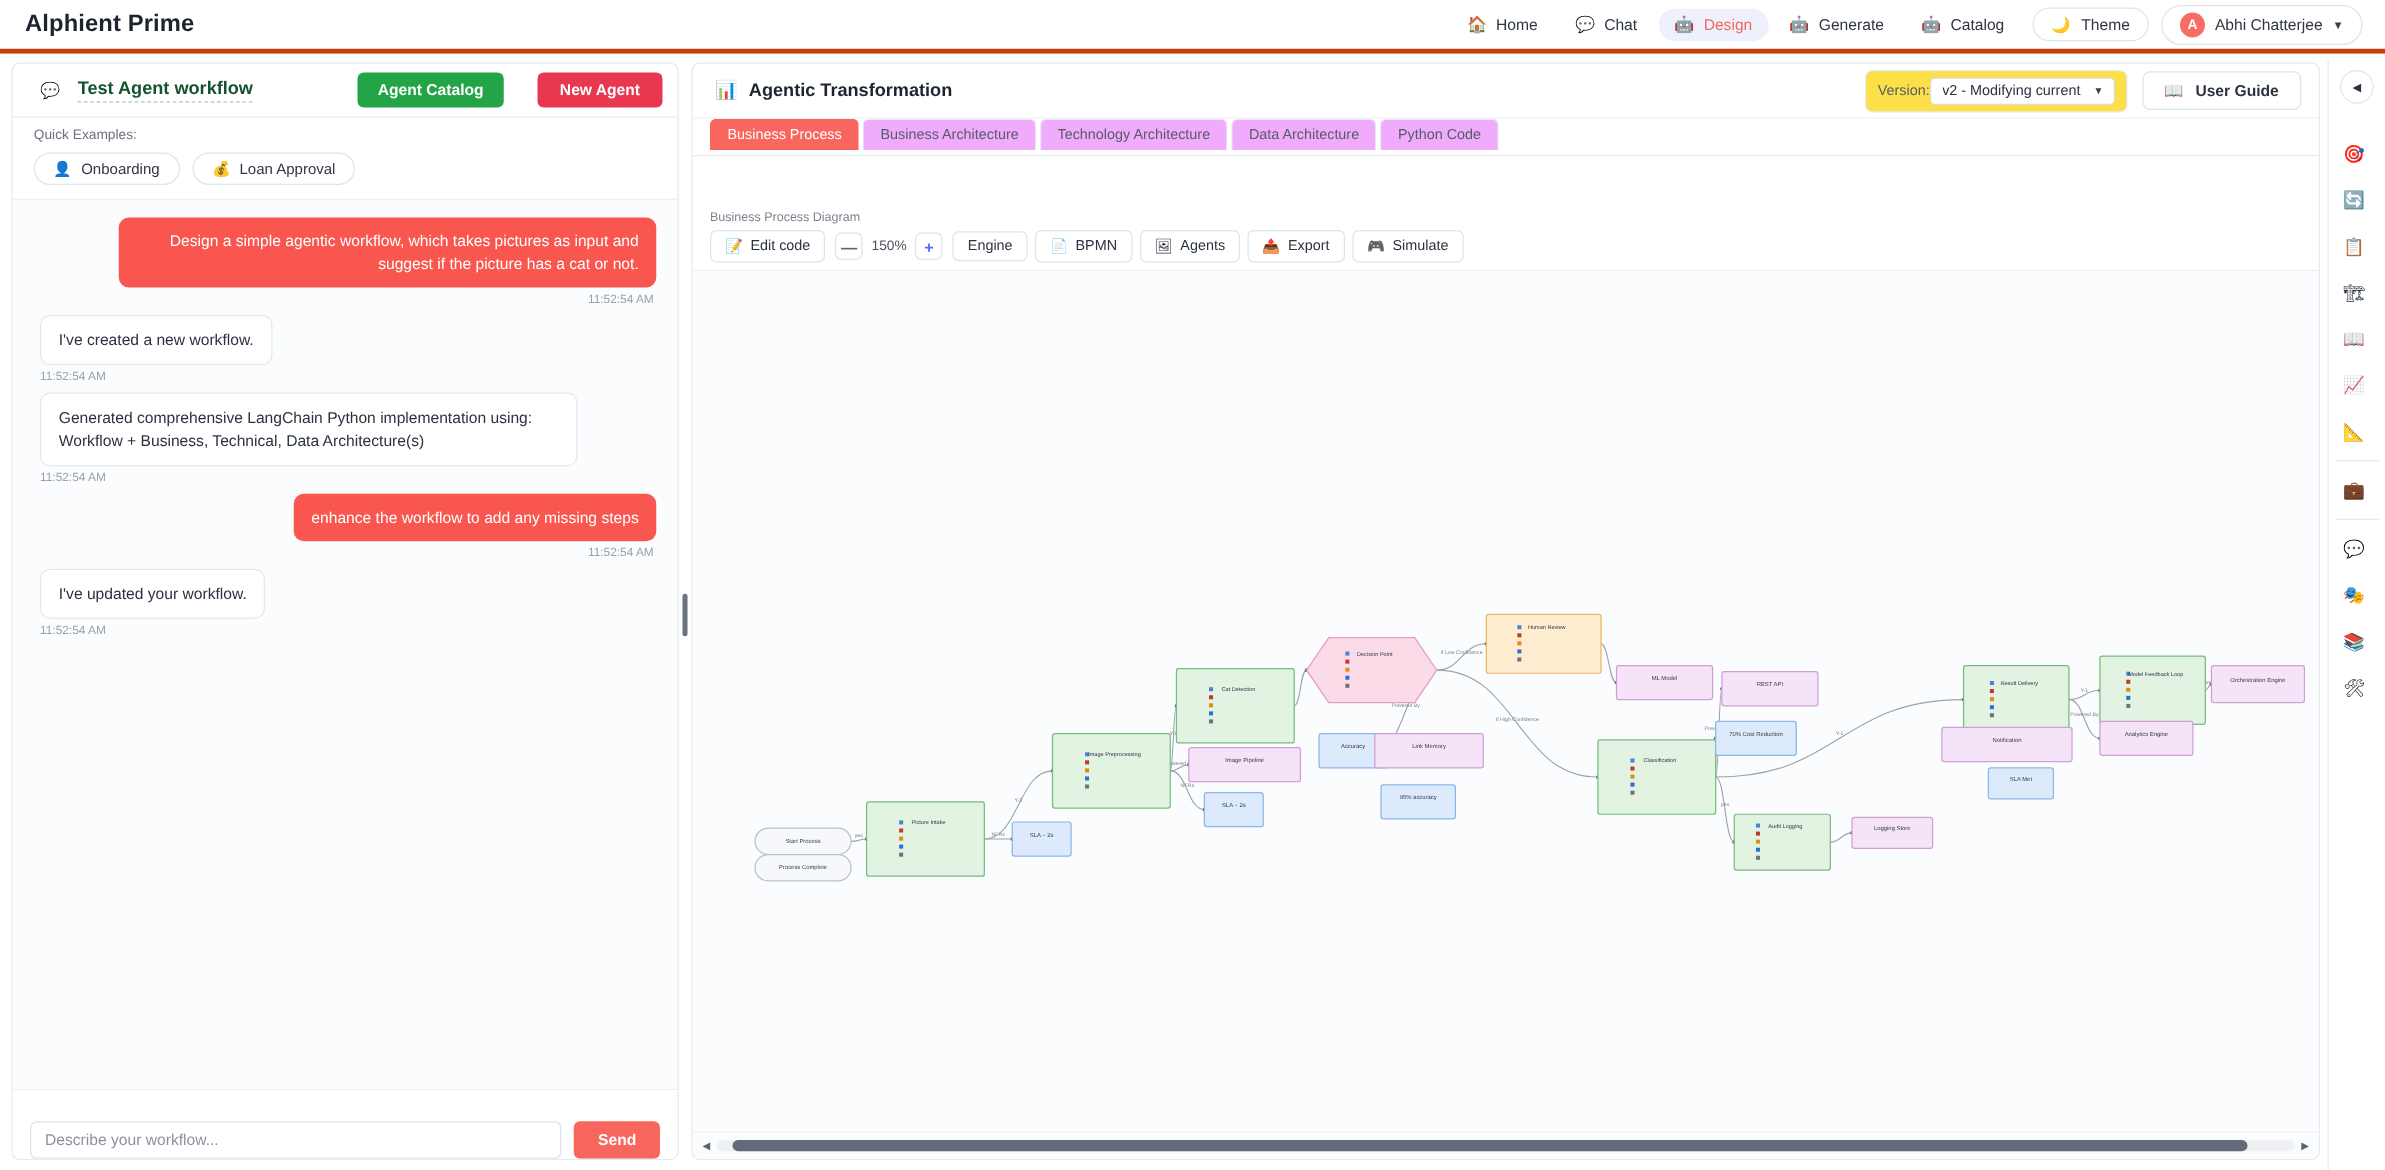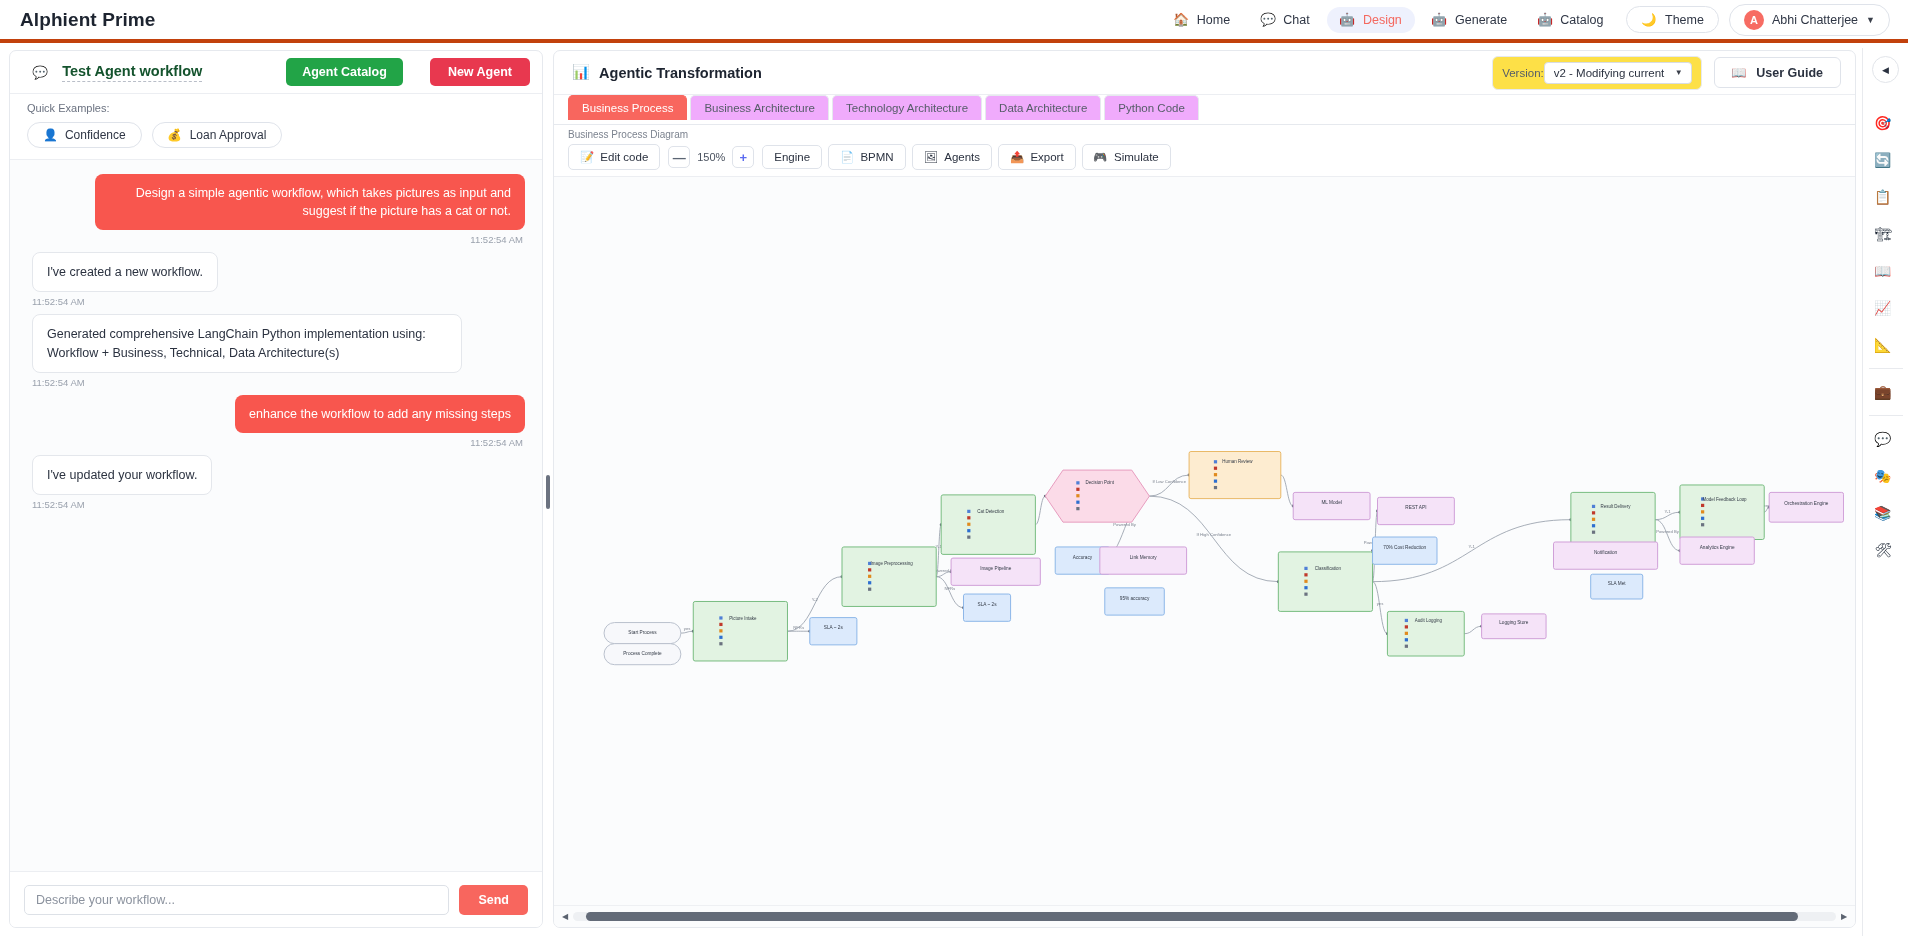--- a/index.html
+++ b/index.html
@@ -92,21 +92,21 @@
   .msg-wrap.bot  { align-items: flex-start; }
   .bubble {
     max-width: 430px; padding: 10px 14px; border-radius: 8px;
     font-size: 12.5px; line-height: 1.45;
   }
   .bubble.user { background:#f8564e; color:#fff; text-align: right; font-weight:500; }
   .bubble.bot  { background:#fff; border:1px solid #e4e7ec; color:#2b3240; }
   .ts { font-size: 9.5px; color:#9aa1ad; margin-top: 4px; }
   .msg-wrap.user .ts { margin-right: 2px; }
   .chat-foot {
-    flex:0 0 56px; display:flex; align-items:center; gap:10px;
+    flex:0 0 56px; display:flex; align-items:flex-end; gap:10px;
     padding: 0 14px; border-top:1px solid #eceef2; background:#fff;
   }
   .chat-input {
     flex:1; height: 30px; border:1px solid #dde1e7; border-radius:5px;
     padding: 0 11px; font-size:12.5px; color:#2b3240; outline:none;
     font-family:"Liberation Sans",sans-serif; background:#fff;
   }
   .chat-input::placeholder { color:#8b929e; }
   .send-btn {
     background:#f8665e; color:#fff; border:none; border-radius:5px;
@@ -156,21 +156,21 @@
   .tabs {
     flex:0 0 30px; display:flex; align-items:flex-start; gap:3px;
     padding: 0 14px; border-bottom:1px solid #e6e9ee; background:#fff;
   }
   .tab {
     padding: 6px 13px; font-size:11.5px; color:#555c68;
     background:#f0abfc; border:1px solid #e6e9ee; border-bottom:none;
     border-radius:5px 5px 0 0; cursor:pointer; white-space:nowrap;
   }
   .tab.active { background:#f8665e; color:#fff; border-color:#f8665e; font-weight:500; }
-  .subbar { flex:0 0 auto; padding: 4px 14px 0; }
+  .subbar { flex:0 0 auto; padding: 4px 14px 0; margin-top: 40px; }
   .subbar-label { font-size:10px; color:#7c838f; }
   .toolbar {
     flex:0 0 auto; display:flex; align-items:center; gap:6px;
     padding: 4px 14px 6px; border-bottom:1px solid #eceef2;
   }
   .tb-btn {
     display:flex; align-items:center; gap:6px;
     border:1px solid #dfe3ea; border-radius:5px; background:#fff;
     padding: 5px 11px; font-size:11.5px; color:#2b3240; cursor:pointer; white-space:nowrap;
   }
@@ -276,21 +276,21 @@
           <button class="btn-green">Agent Catalog</button>
           <button class="btn-red">New Agent</button>
         </div>
       </div>
 
       <div class="quick">
         <div class="quick-label">Quick Examples:</div>
         <div class="quick-row">
           <div class="chip">
             <span>👤</span>
-            <span>Confidence</span>
+            <span>Onboarding</span>
           </div>
           <div class="chip">
             <span>💰</span>
             <span>Loan Approval</span>
           </div>
         </div>
       </div>
 
       <div class="msgs">
 

